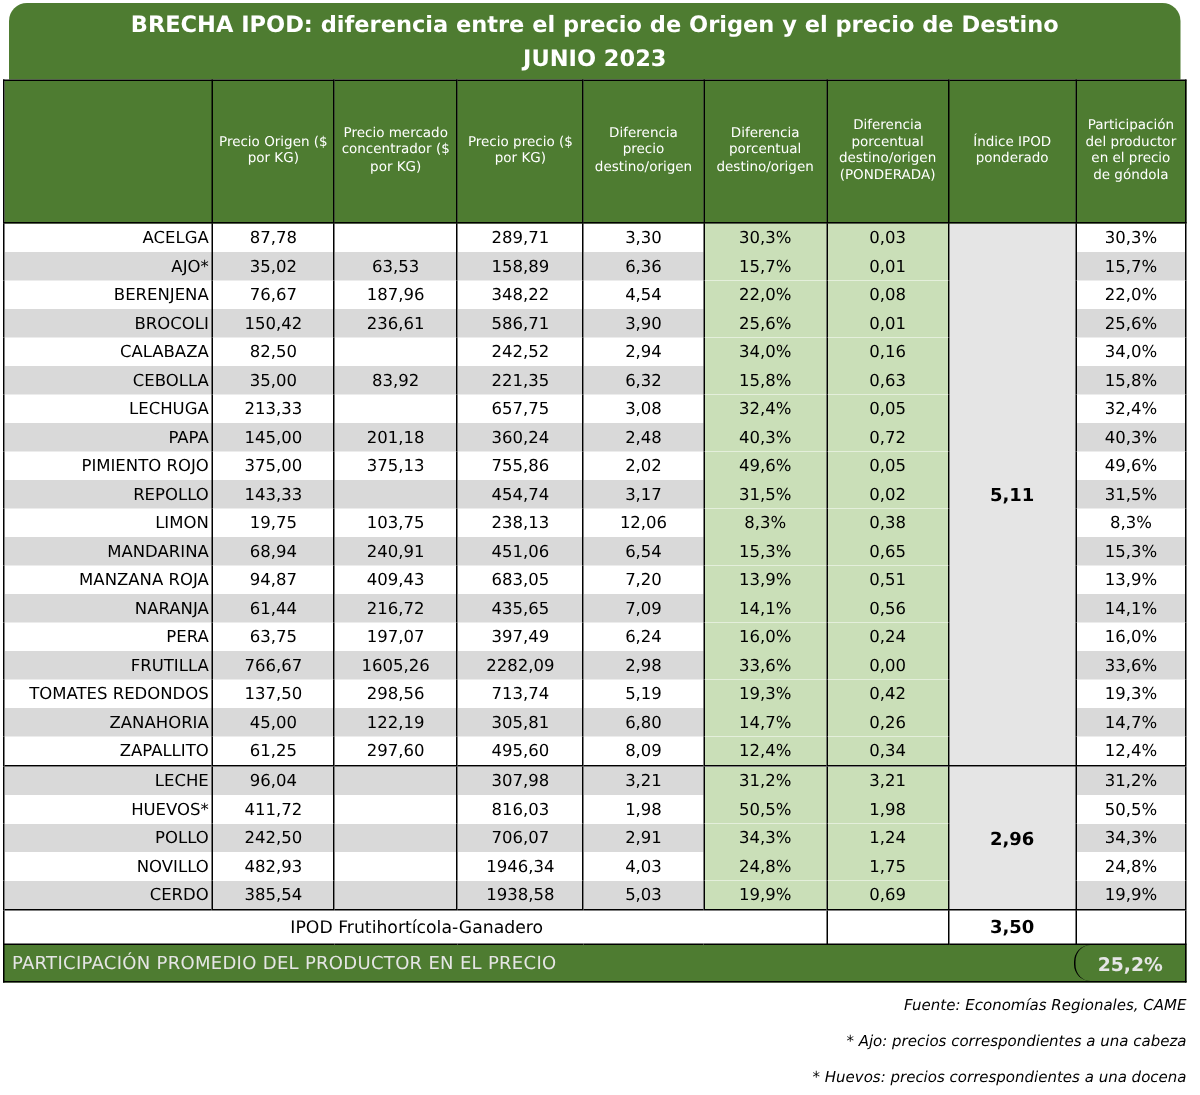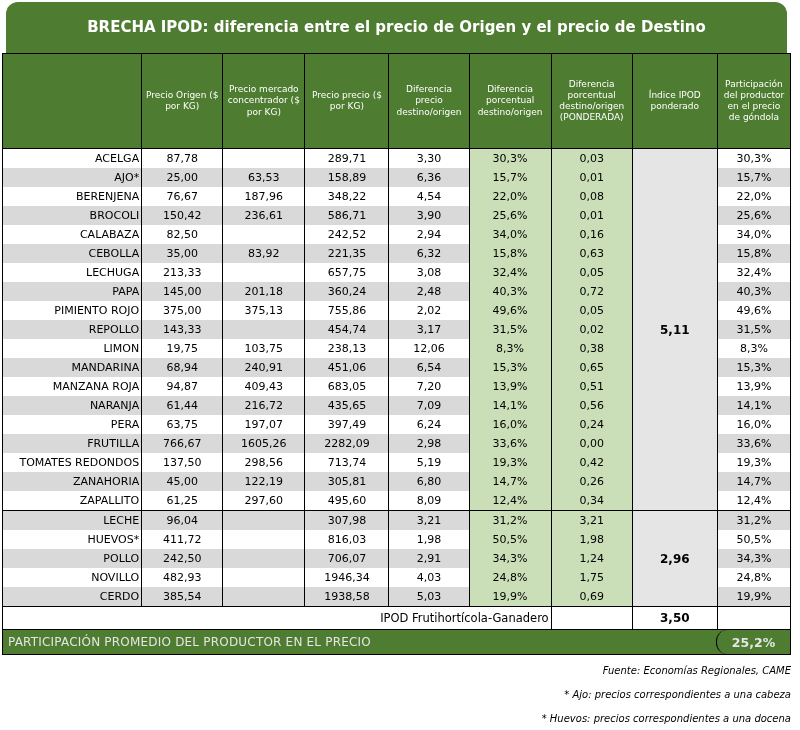--- a/index.html
+++ b/index.html
@@ -40,21 +40,21 @@
   }
   td.name{text-align:right;padding-left:4px;}
   tr.gray td.pl{background:var(--gray);}
   td.pct{background:var(--lg);}
   td.ipod{
     background:#e5e5e5;font-weight:bold;font-size:12px;
     vertical-align:middle;border:1px solid #000;
   }
   tr.sec-start td{border-top:1px solid #000;}
   tr.ipod-row td{border-top:1px solid #000;border-bottom:1px solid #000;height:22px;}
-  tr.ipod-row td.lbl{text-align:right;padding-left:4px;font-size:11.5px;background:#fff;}
+  tr.ipod-row td.lbl{text-align:center;padding-left:4px;font-size:11.5px;background:#fff;}
   tr.ipod-row td.val{font-weight:bold;font-size:12px;background:#fff;}
   tr.ipod-row td.blank{background:#fff;}
 
   
   .bar{
     display:flex;align-items:stretch;background:var(--dg);color:#e5e5e5;
     height:24px;width:787px;border:1px solid #000;border-top:none;
   }
   .bar .lbl{
     flex:1;display:flex;align-items:center;padding-left:5px;
@@ -69,20 +69,21 @@
   .notes{font-style:italic;font-size:10px;margin-top:10px;padding-left:7px;text-align:right;}
   .notes div{margin-bottom:13px;}
 </style>
 </head>
 <body>
 
 <div class="wrap">
 
   <div class="title-band">
     <div>BRECHA IPOD: diferencia entre el precio de Origen y el precio de Destino</div>
+    <div>JUNIO 2023</div>
   </div>
 
   <table>
     <colgroup>
       <col style="width:139px">
         <col style="width:81px">
         <col style="width:82px">
       <col style="width:84px">
         <col style="width:80px">
         <col style="width:82px">
@@ -110,21 +111,21 @@
           <td class="pl"></td>
           <td class="pl">289,71</td>
           <td class="pl">3,30</td>
           <td class="pct">30,3%</td>
           <td class="pct">0,03</td>
           <td class="ipod" rowspan="19">5,11</td>
           <td class="pl">30,3%</td>
         </tr>
         <tr class="gray">
           <td class="pl name">AJO*</td>
-          <td class="pl">25,00</td>
+          <td class="pl">35,02</td>
           <td class="pl">63,53</td>
           <td class="pl">158,89</td>
           <td class="pl">6,36</td>
           <td class="pct">15,7%</td>
           <td class="pct">0,01</td>
           <td class="pl">15,7%</td>
         </tr>
         <tr>
           <td class="pl name">BERENJENA</td>
           <td class="pl">76,67</td>

